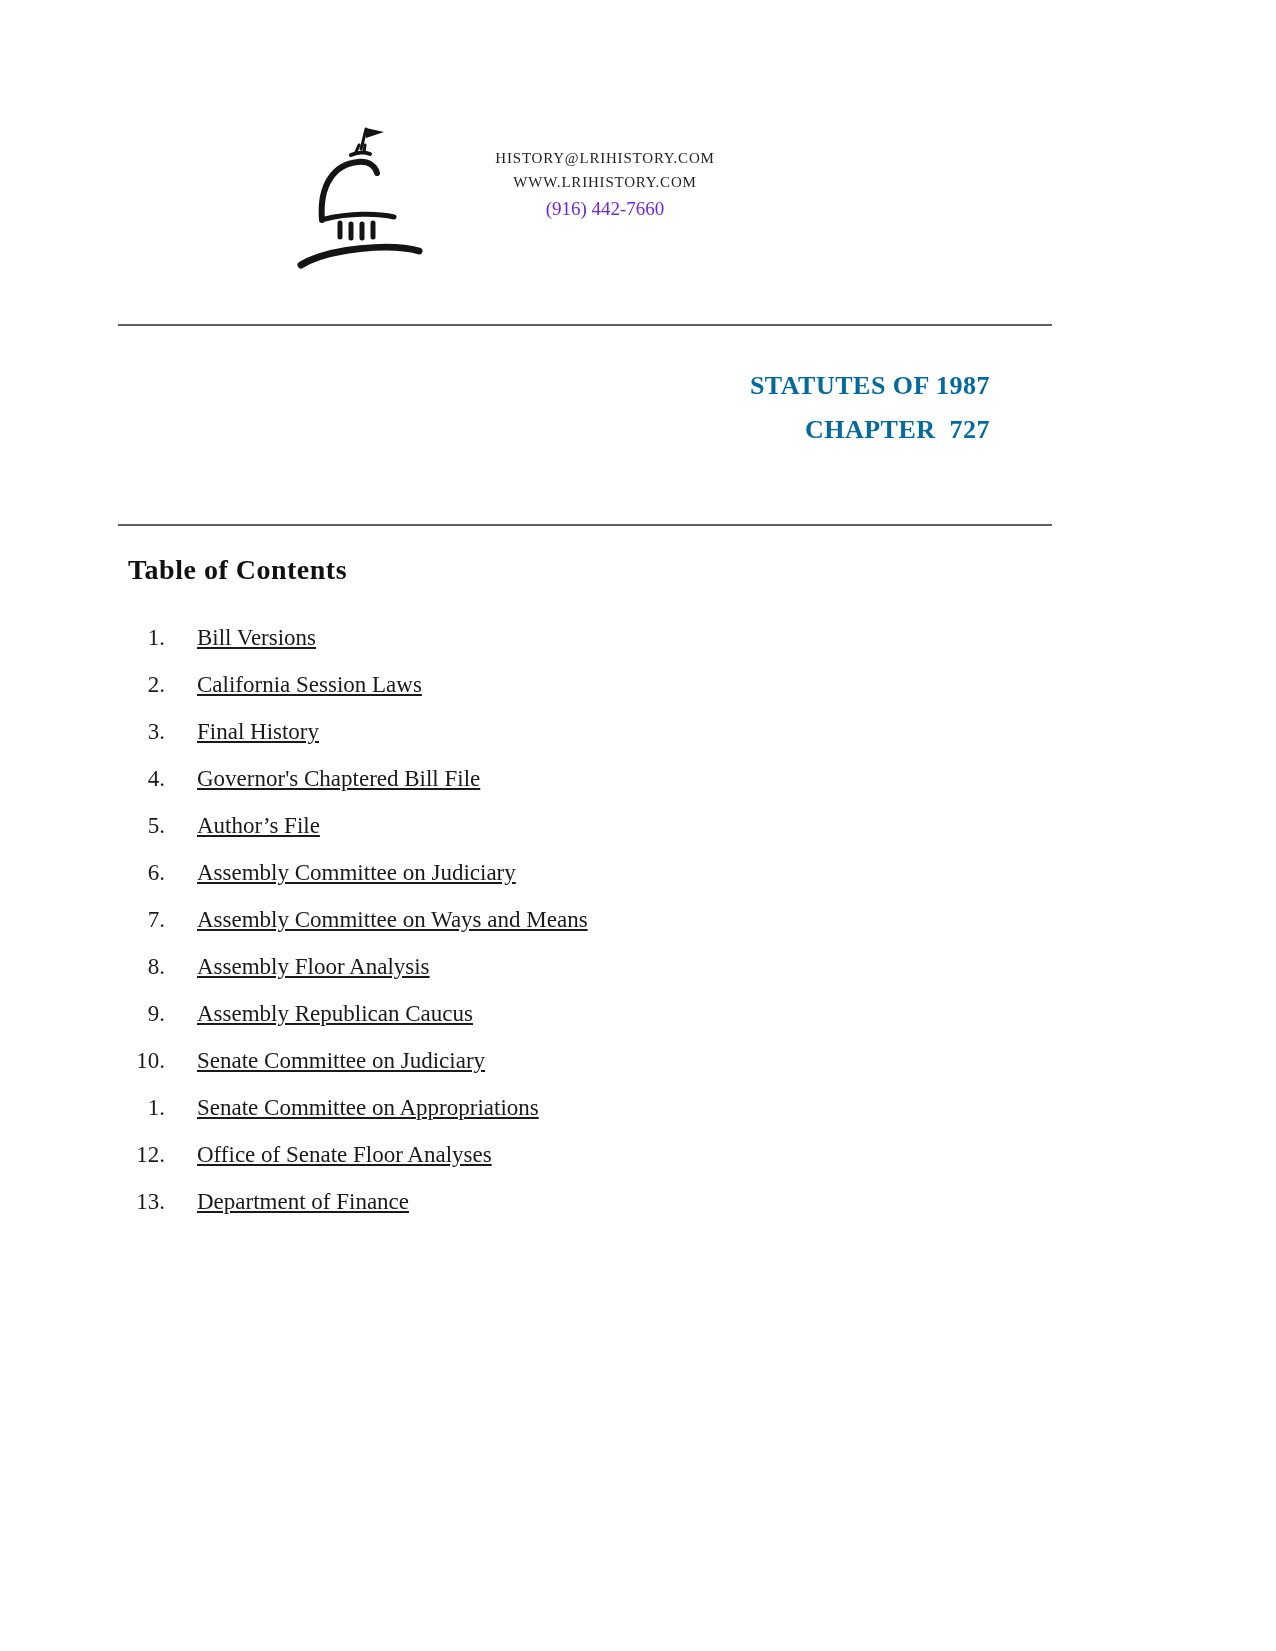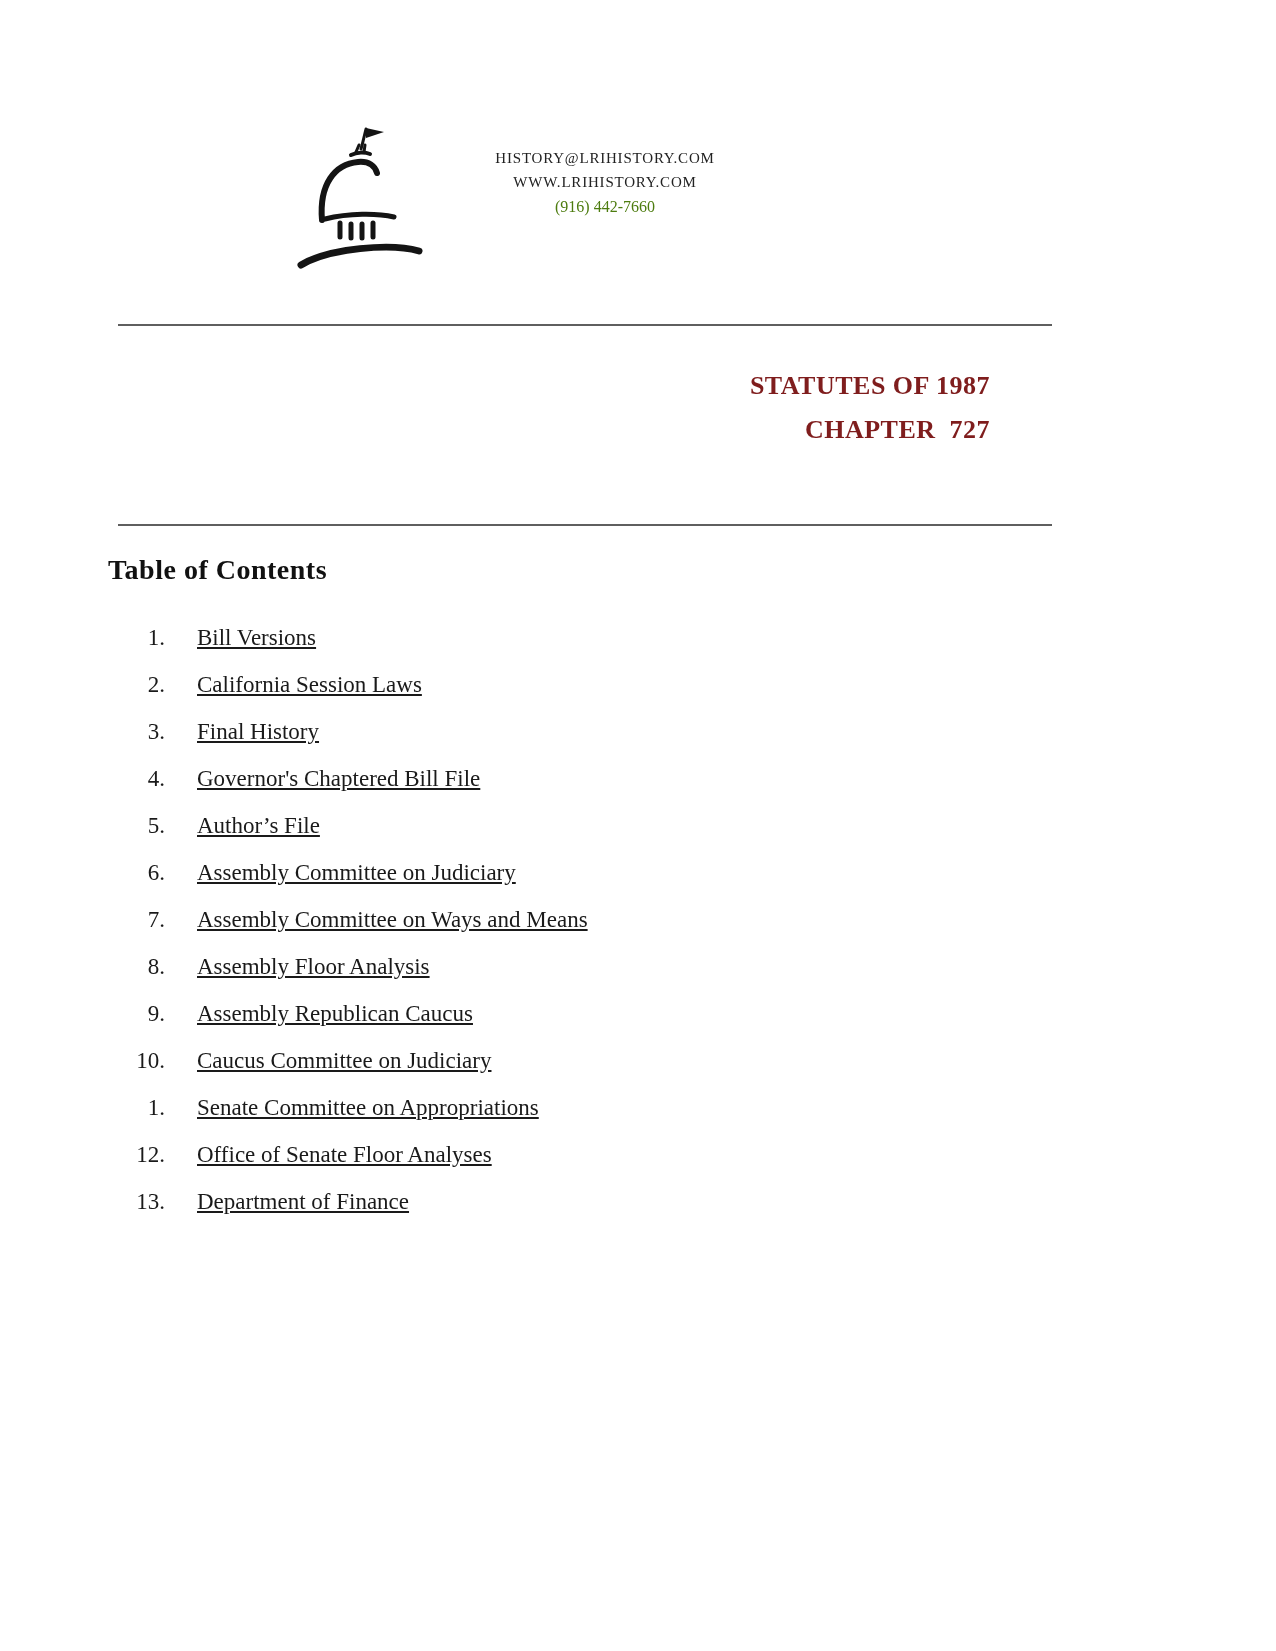--- a/index.html
+++ b/index.html
@@ -39,54 +39,54 @@
     white-space: nowrap;
   }
   .company-email, .company-site {
     font-size: 15px;
     letter-spacing: 0.8px;
     color: #222;
     margin-bottom: 7px;
     white-space: nowrap;
   }
   .company-phone {
-    font-size: 16px;
-    color: #4d7c0f;
+    font-size: 19px;
+    color: #6d28d9;
     white-space: nowrap;
   }
 
   .rule {
     position: absolute;
     left: 118px;
     width: 934px;
     border: none;
     border-top: 2px solid #5f5f5f;
   }
   .rule-1 { top: 324px; }
   .rule-2 { top: 524px; }
 
   
   .case-header {
     position: absolute;
     top: 364px;
     right: 286px;
     text-align: right;
     font-weight: bold;
-    color: #7f1d1d;
+    color: #0369a1;
     font-size: 26px;
     line-height: 44px;
     letter-spacing: 0.5px;
   }
   .case-line { white-space: pre; }
 
   
   .toc-title {
     position: absolute;
     top: 554px;
-    left: 108px;
+    left: 128px;
     font-size: 28px;
     font-weight: bold;
     color: #111;
     letter-spacing: 0.5px;
   }
   .toc-list {
     position: absolute;
     top: 624px;
     left: 118px;
     list-style: none;
@@ -187,21 +187,21 @@
     <li class="toc-item">
       <span class="toc-num">8.</span>
       <span class="toc-label">Assembly Floor Analysis</span>
     </li>
     <li class="toc-item">
       <span class="toc-num">9.</span>
       <span class="toc-label">Assembly Republican Caucus</span>
     </li>
     <li class="toc-item">
       <span class="toc-num">10.</span>
-      <span class="toc-label">Caucus Committee on Judiciary</span>
+      <span class="toc-label">Senate Committee on Judiciary</span>
     </li>
     <li class="toc-item">
       <span class="toc-num">1.</span>
       <span class="toc-label">Senate Committee on Appropriations</span>
     </li>
     <li class="toc-item">
       <span class="toc-num">12.</span>
       <span class="toc-label">Office of Senate Floor Analyses</span>
     </li>
     <li class="toc-item">

